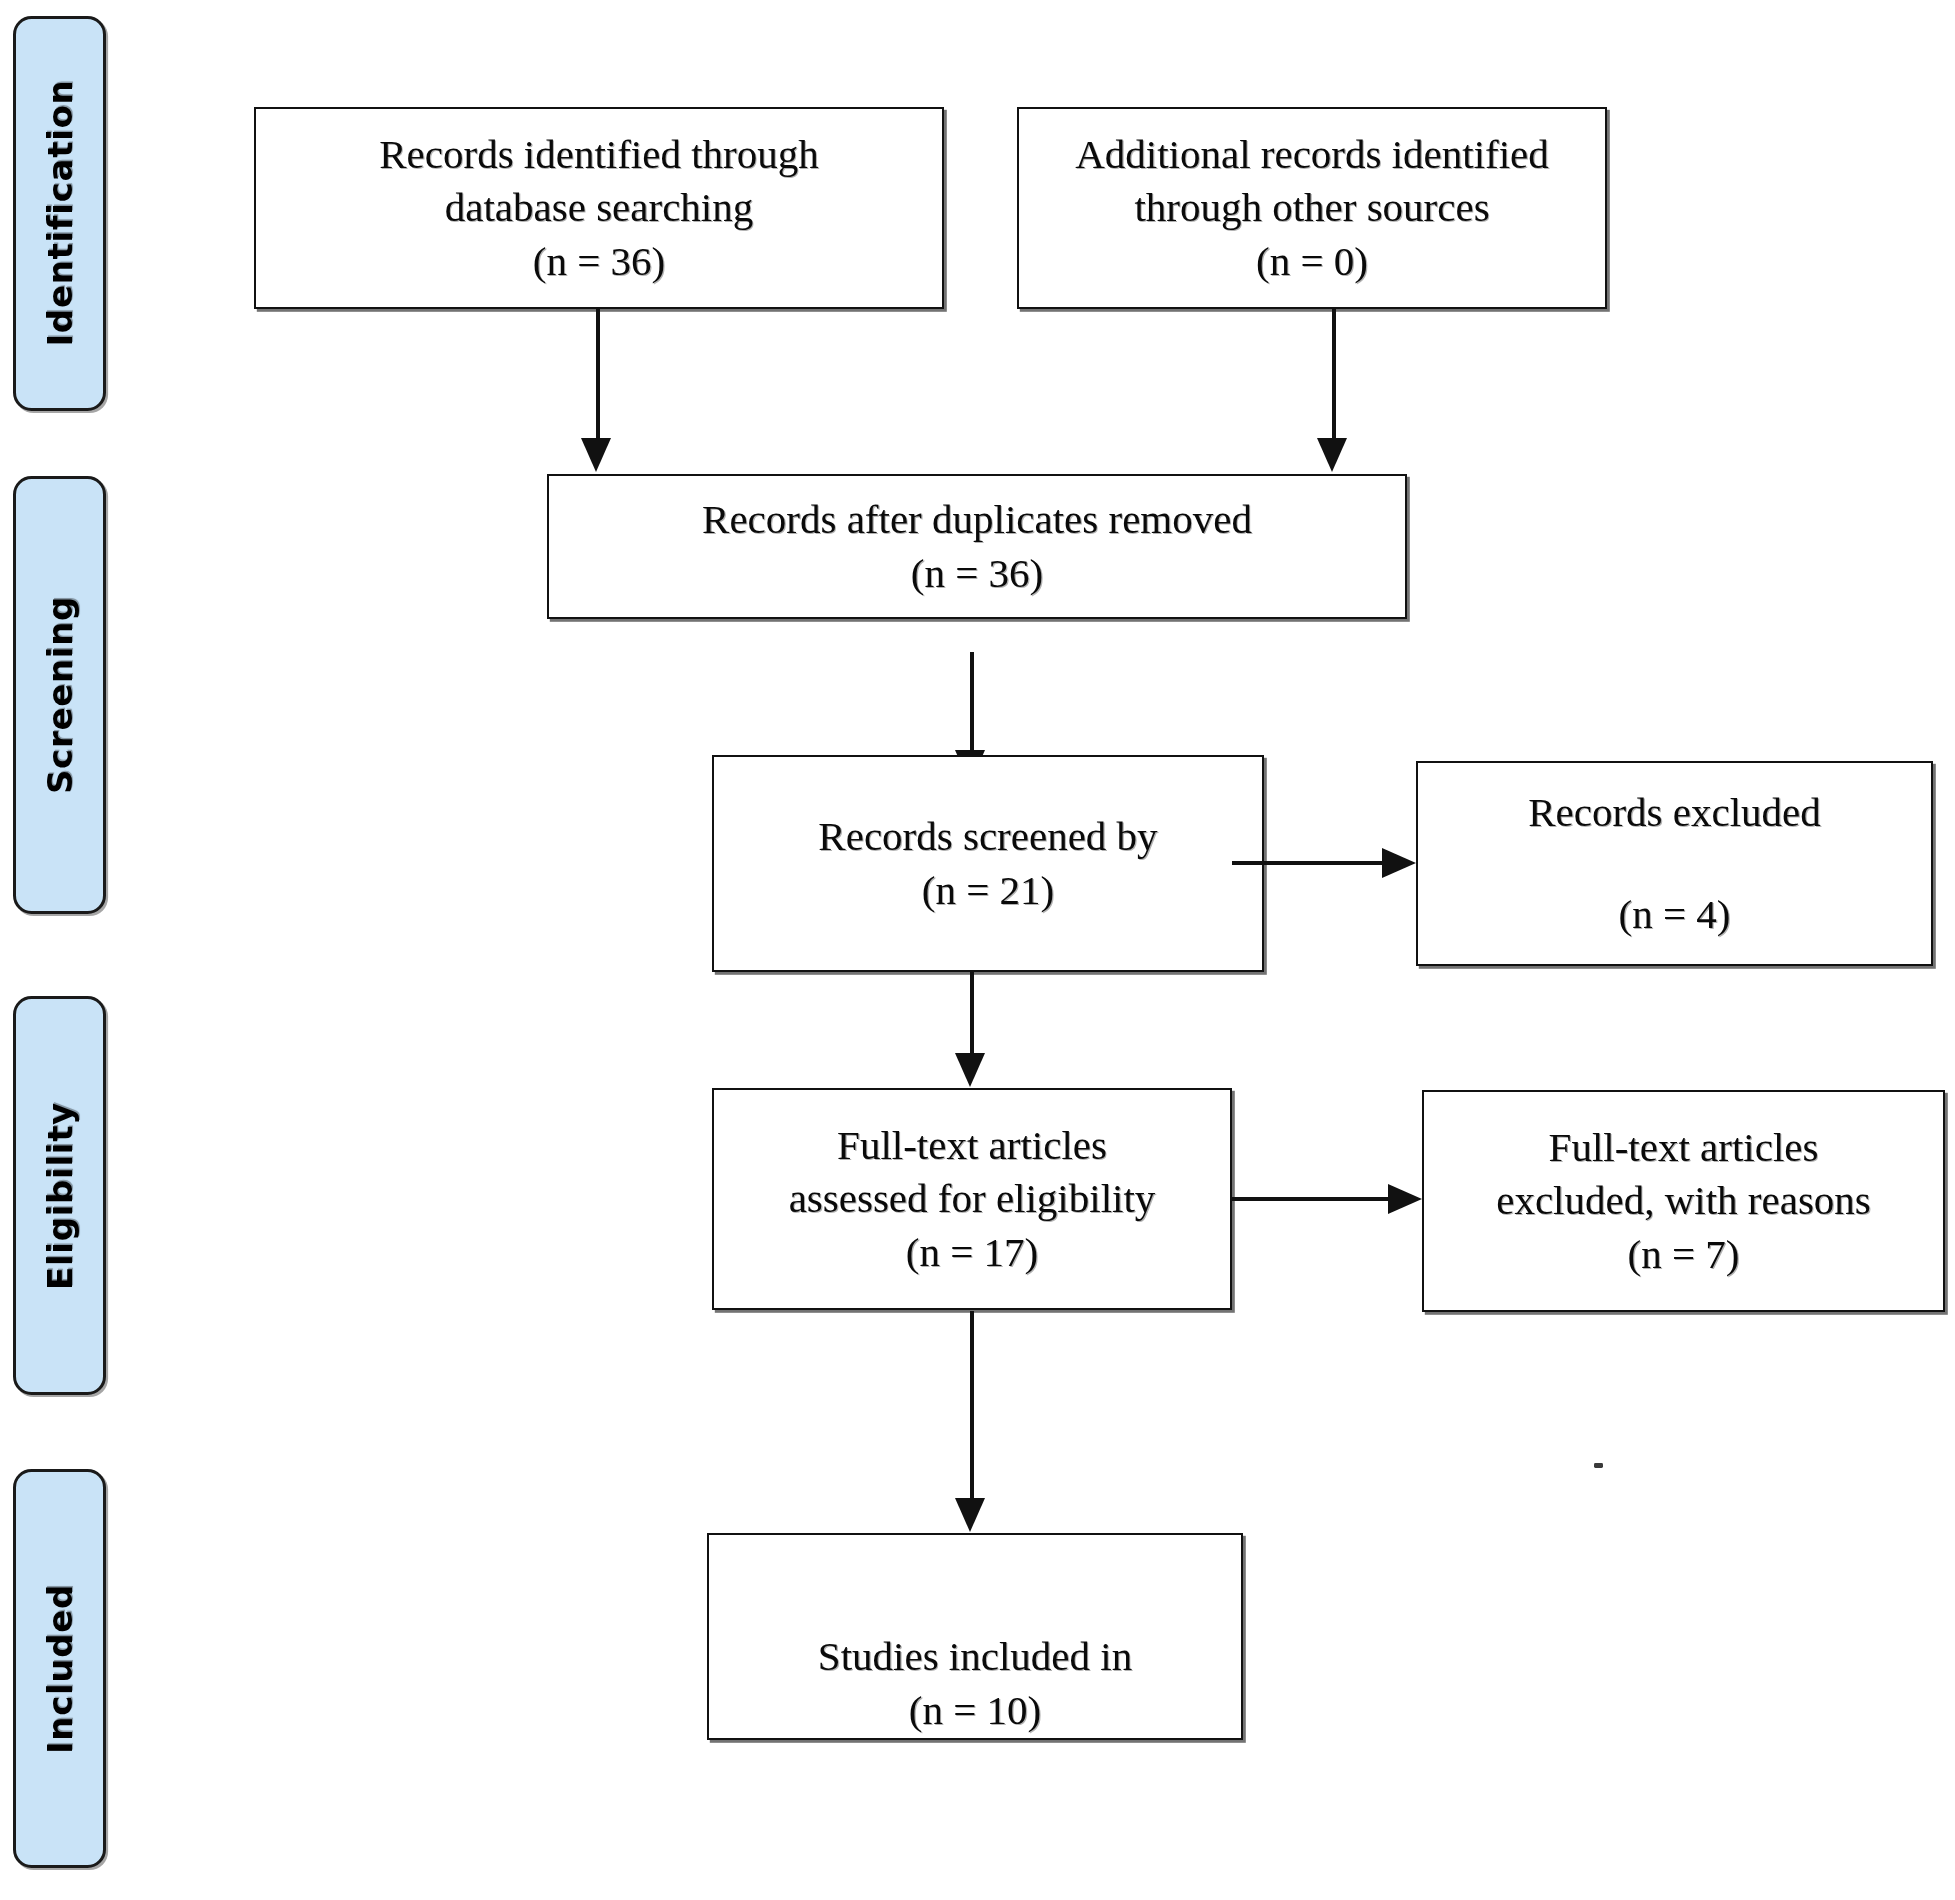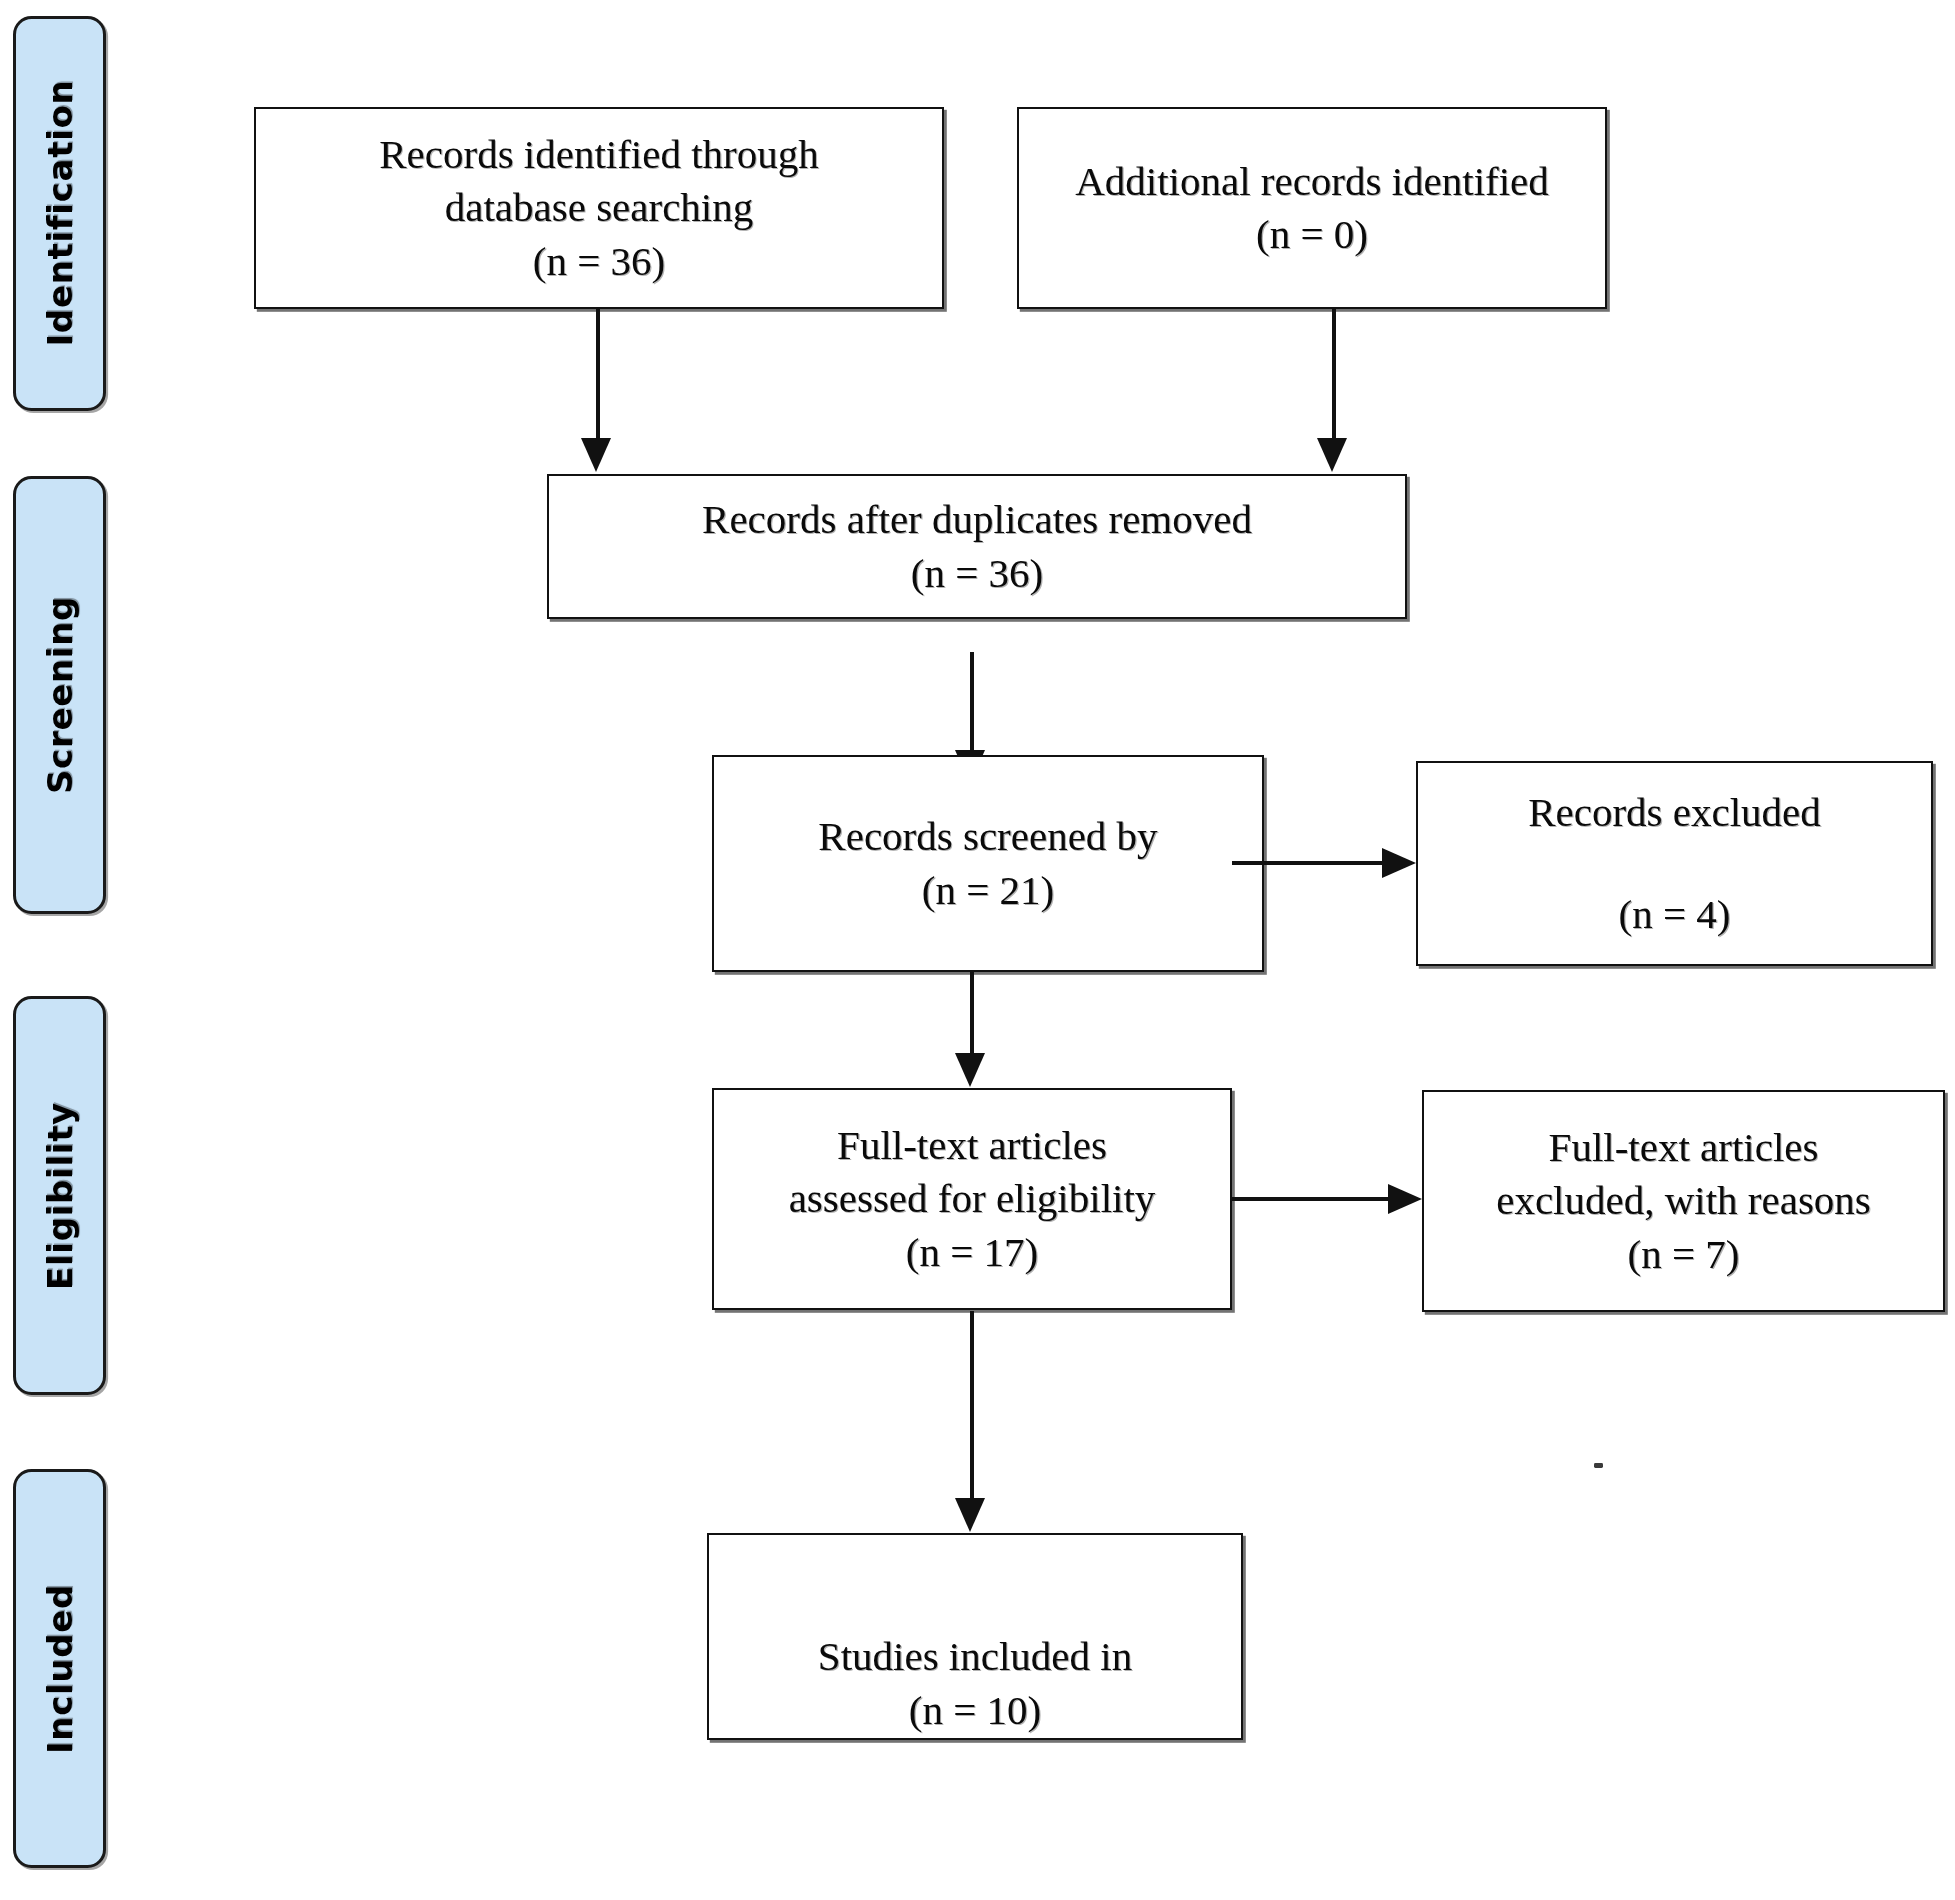--- a/index.html
+++ b/index.html
@@ -121,20 +121,21 @@
   </div>
 
   <div class="flow-box" style="left:254px; top:107px; width:690px; height:202px;">
     <span class="line">Records identified through</span>
     <span class="line">database searching</span>
     <span class="line">(n = 36)</span>
   </div>
 
   <div class="flow-box" style="left:1017px; top:107px; width:590px; height:202px;">
     <span class="line">Additional records identified</span>
+    <span class="line">through other sources</span>
     <span class="line">(n = 0)</span>
   </div>
 
   <div class="v-line" style="left:596px; top:309px; width:4.3px; height:132px;"></div>
   <div class="arrow-down" style="left:581px; top:438px;"></div>
 
   <div class="v-line" style="left:1332px; top:309px; width:4.3px; height:132px;"></div>
   <div class="arrow-down" style="left:1317px; top:438px;"></div>
 
   <div class="flow-box" style="left:547px; top:474px; width:860px; height:145px;">

